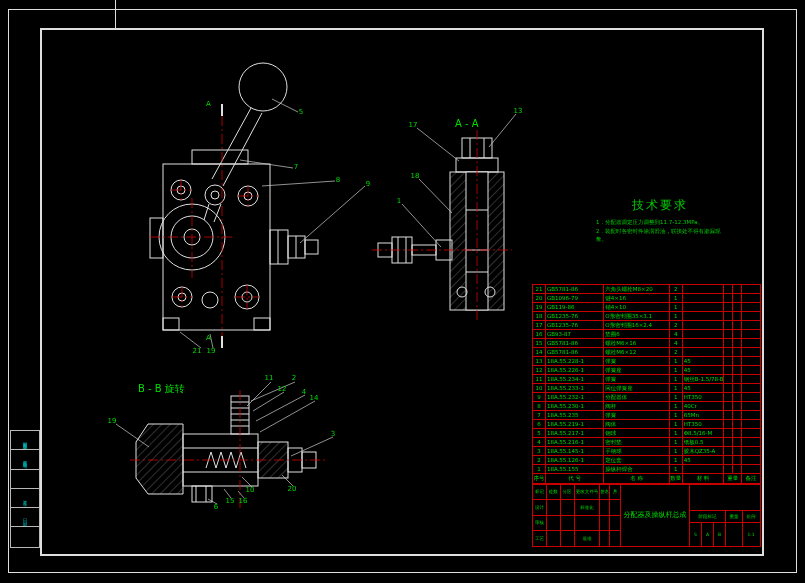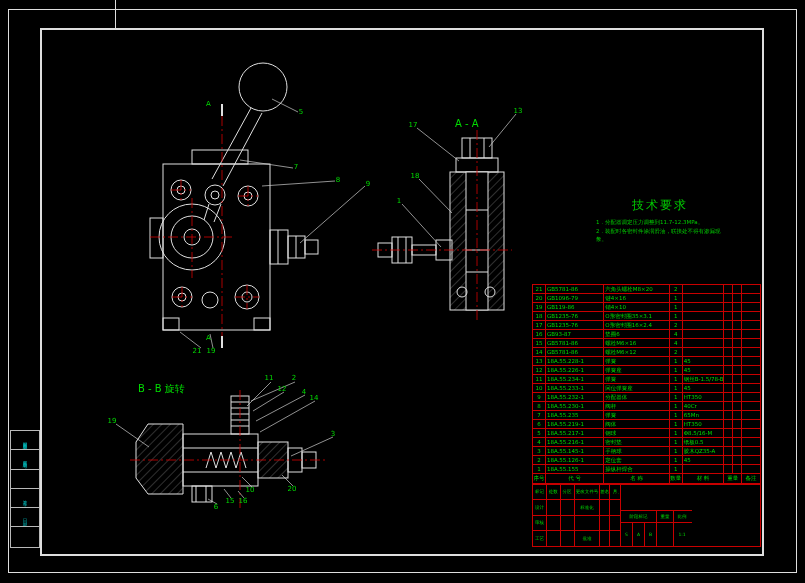--- a/index.html
+++ b/index.html
@@ -474,20 +474,21 @@
       </div>
       <div class="tbr">
         <div class="tbc w14">工艺</div>
         <div class="tbc w14"></div>
         <div class="tbc w14"></div>
         <div class="tbc w26">批准</div>
         <div class="tbc w10"></div>
         <div class="tbc w10"></div>
       </div>
     </div>
+    <div class="tb-m">分配器及操纵杆总成</div>
     <div class="tb-r">
       <div class="tbr h27">
           <div class="tbc" style="width:100%"></div>
         </div>
       <div class="tbr h12">
         <div class="tbc w36">阶段标记</div>
         <div class="tbc w17">重量</div>
         <div class="tbc w16">比例</div>
       </div>
       <div class="tbr h23">

